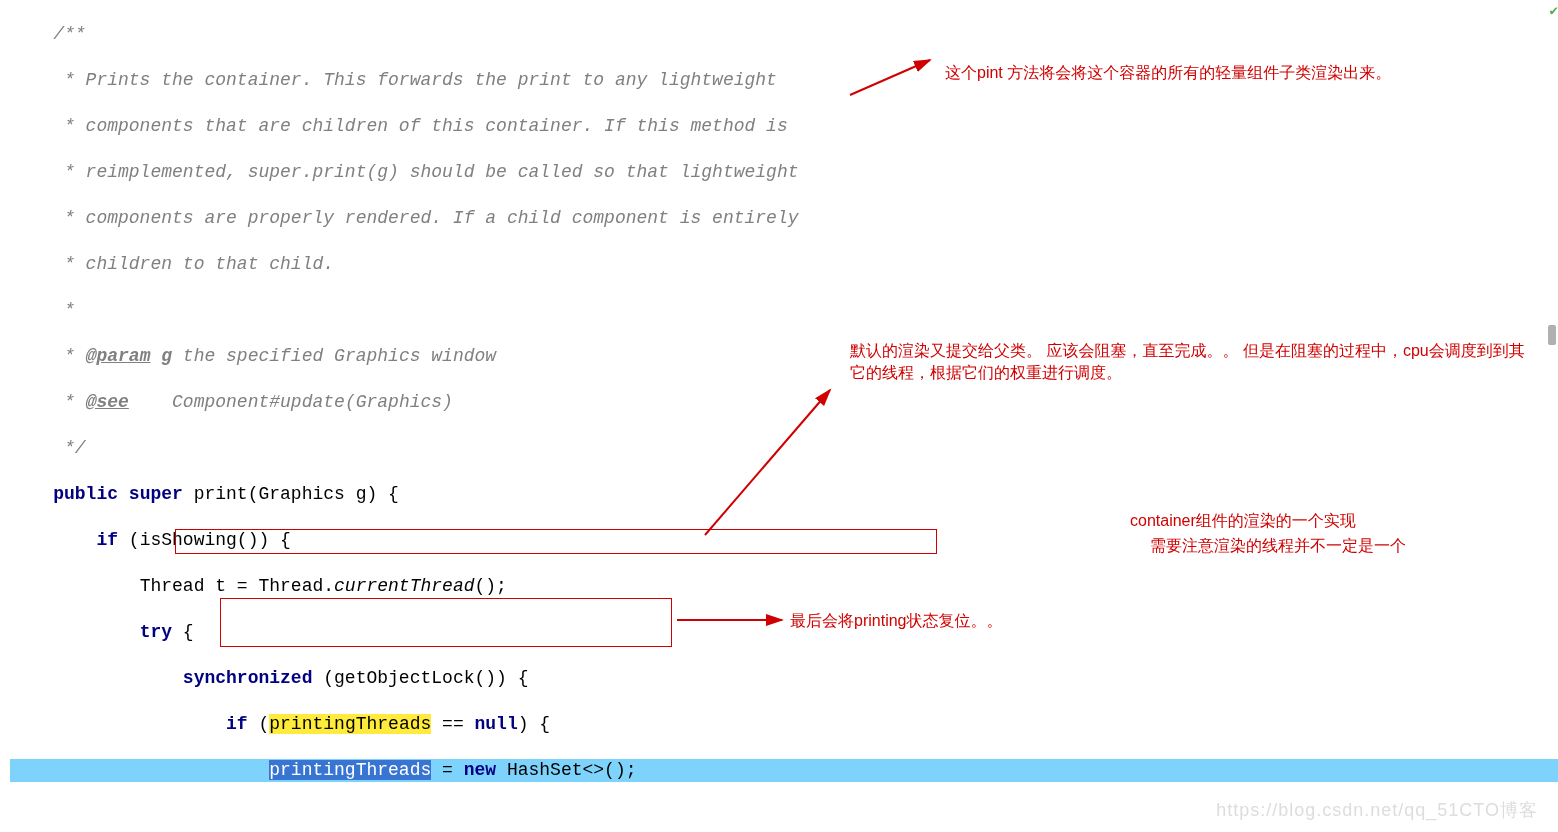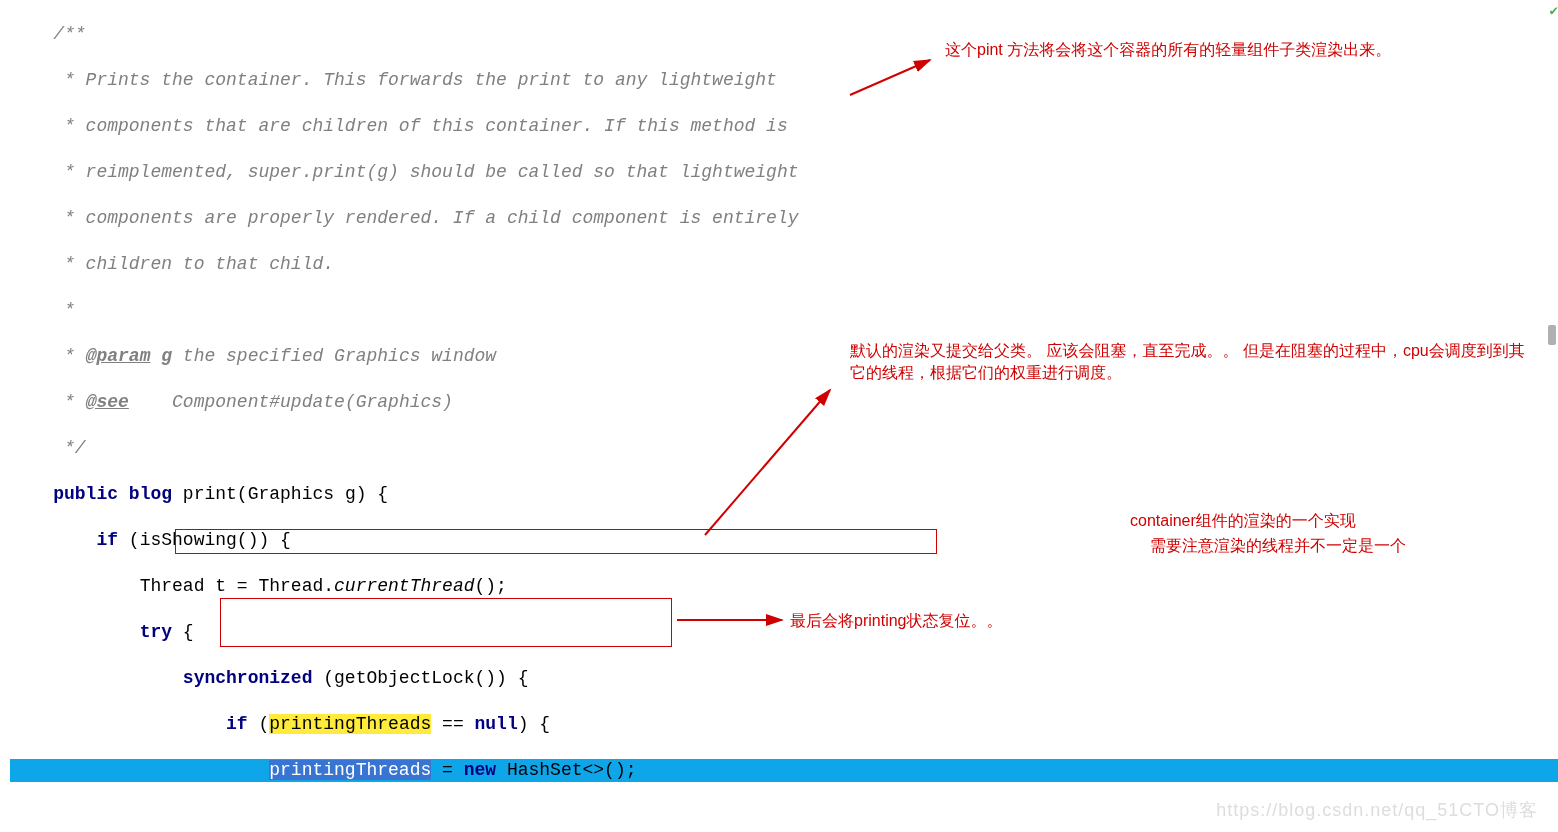--- a/index.html
+++ b/index.html
@@ -1,19 +1,19 @@
 <!DOCTYPE html>
 <html><head>
 <meta charset="utf-8">
 <style>
   html,body{margin:0;padding:0;background:#fff;font-family:'Consolas','Monaco','Courier New',monospace;font-size:18px;line-height:23px;overflow:hidden;width:1558px;height:832px}
   .editor{position:relative;width:1558px;height:832px;white-space:pre}
   .code{position:absolute;left:10px;top:0;right:0;}
   .line{height:23px}
-  .hl-line{background:#0ea5e9}
+  .hl-line{background:#7dd3fc}
   .c{color:#808080;font-style:italic}
   .k{color:#000080;font-weight:bold}
   .tag{color:#808080;font-weight:bold;text-decoration:underline}
   .param{color:#808080;font-style:italic;font-weight:bold}
   .ital{font-style:italic}
   .yel{background:#FFEB3B;color:#000}
   .sel{background:#3874d1;color:#fff}
   .anno{position:absolute;color:#d00000;font-family:'Microsoft YaHei','SimSun',sans-serif;font-size:16px;line-height:22px;white-space:normal}
   .border-red{border:1px solid #d00000}
   .arrow{position:absolute}
@@ -32,21 +32,21 @@
 <div class="line"><span class="c">    /**</span></div>
 <div class="line"><span class="c">     * Prints the container. This forwards the print to any lightweight</span></div>
 <div class="line"><span class="c">     * components that are children of this container. If this method is</span></div>
 <div class="line"><span class="c">     * reimplemented, super.print(g) should be called so that lightweight</span></div>
 <div class="line"><span class="c">     * components are properly rendered. If a child component is entirely</span></div>
 <div class="line"><span class="c">     * children to that child.</span></div>
 <div class="line"><span class="c">     *</span></div>
 <div class="line"><span class="c"><span>     * </span><span class="tag">@param</span><span class="param"> g</span><span> the specified Graphics window</span></span></div>
 <div class="line"><span class="c"><span>     * </span><span class="tag">@see</span><span>    Component#update(Graphics)</span></span></div>
 <div class="line"><span class="c">     */</span></div>
-<div class="line">    <span class="k">public</span><span class="k"> blog</span><span> print(Graphics g) {</span></div>
+<div class="line">    <span class="k">public</span><span class="k"> super</span><span> print(Graphics g) {</span></div>
 <div class="line">        <span class="k">if</span><span> (isShowing()) {</span></div>
 <div class="line">            <span>Thread t = Thread.</span><span class="ital">currentThread</span><span>();</span></div>
 <div class="line">            <span class="k">try</span><span> {</span></div>
 <div class="line">                <span class="k">synchronized</span><span> (getObjectLock()) {</span></div>
 <div class="line">                    <span class="k">if</span><span> (</span><span class="yel">printingThreads</span><span> == </span><span class="k">null</span><span>) {</span></div>
 <div class="line hl-line">                        <span class="sel">printingThreads</span><span> = </span><span class="k">new</span><span> HashSet&lt;&gt;();</span></div>
 
 
 
 
@@ -62,21 +62,21 @@
 
 
 
   </div>
 
   
   <div class="border-red" style="position:absolute;left:175px;top:529px;width:760px;height:23px"></div>
   <div class="border-red" style="position:absolute;left:220px;top:598px;width:450px;height:47px"></div>
 
   
-  <div class="anno" style="left:945px;top:39px;width:560px">这个pint 方法将会将这个容器的所有的轻量组件子类渲染出来。</div>
+  <div class="anno" style="left:945px;top:62px;width:560px">这个pint 方法将会将这个容器的所有的轻量组件子类渲染出来。</div>
   <div class="anno" style="left:850px;top:340px;width:680px">默认的渲染又提交给父类。   应该会阻塞，直至完成。。  但是在阻塞的过程中，cpu会调度到到其它的线程，根据它们的权重进行调度。</div>
   <div class="anno" style="left:1130px;top:510px;width:400px">container组件的渲染的一个实现</div>
   <div class="anno" style="left:1150px;top:535px;width:400px">需要注意渲染的线程并不一定是一个</div>
   <div class="anno" style="left:790px;top:610px;width:350px">最后会将printing状态复位。。</div>
 
   
   <svg class="arrow" style="left:845px;top:55px" width="100" height="60">
     <defs>
         <marker id="ah1" markerWidth="10" markerHeight="10" refX="8" refY="3" orient="auto">
           <path d="M0,0 L0,6 L9,3 z" fill="#d00000"></path>

